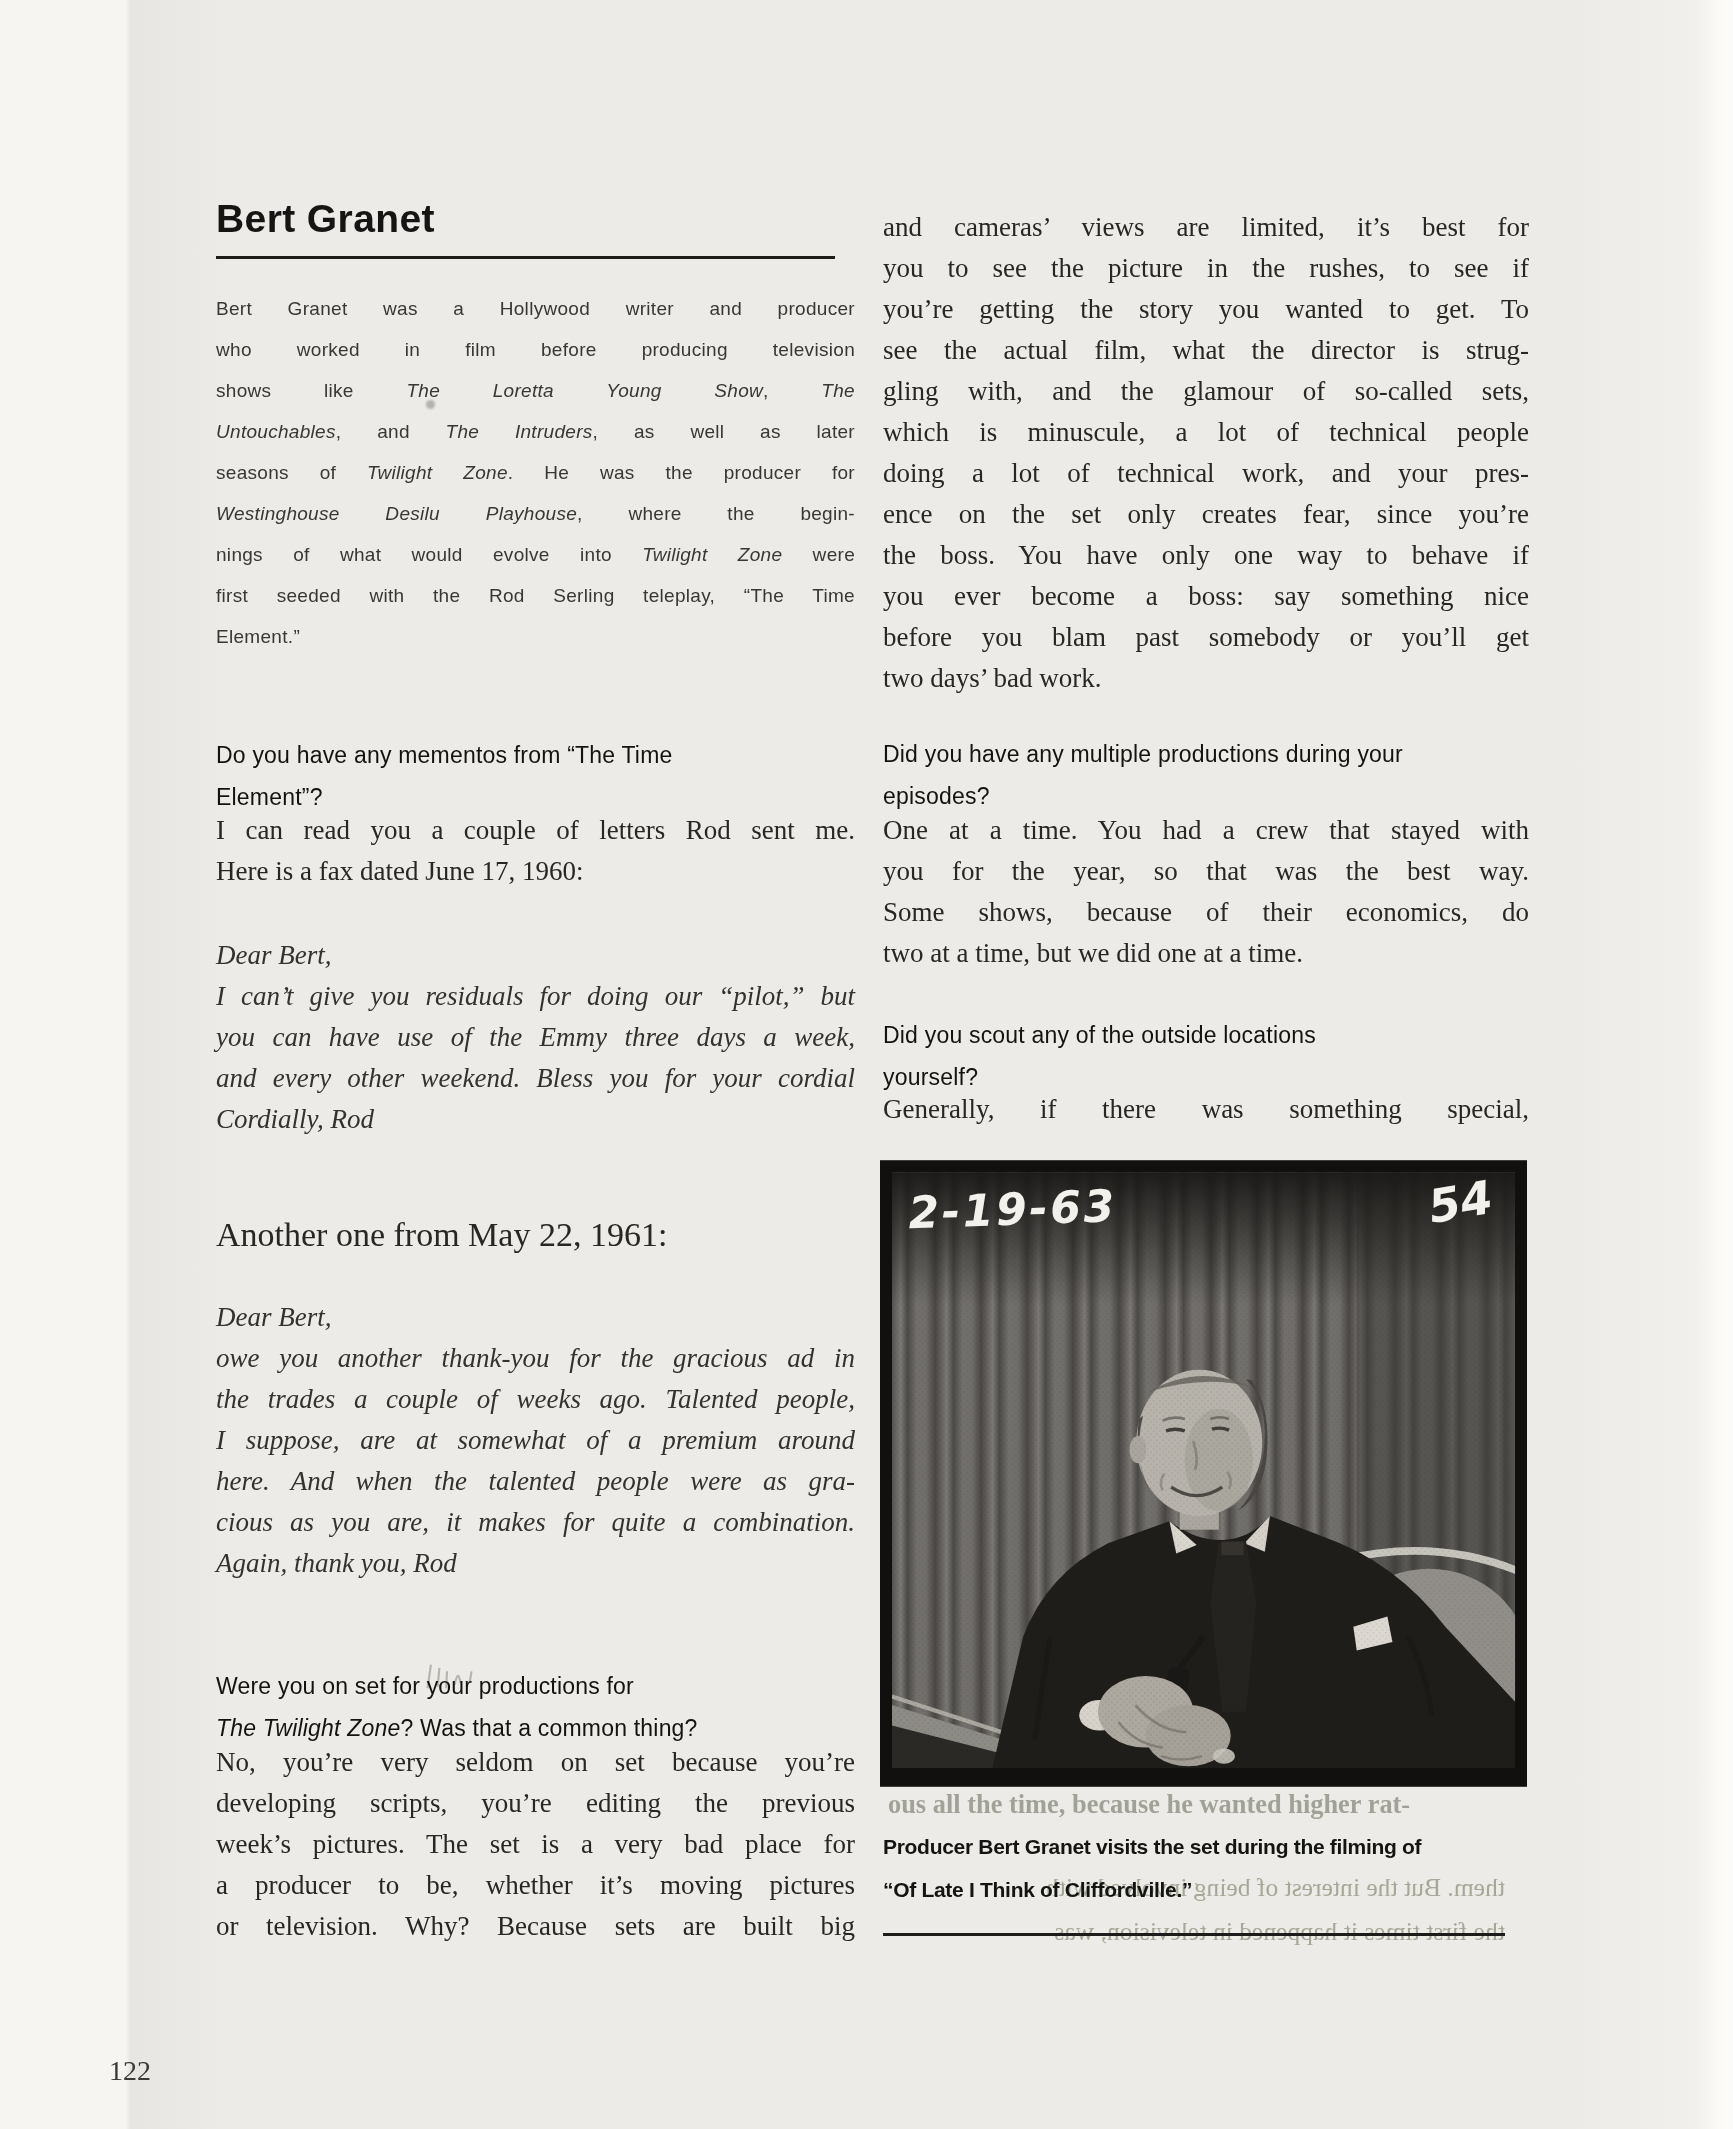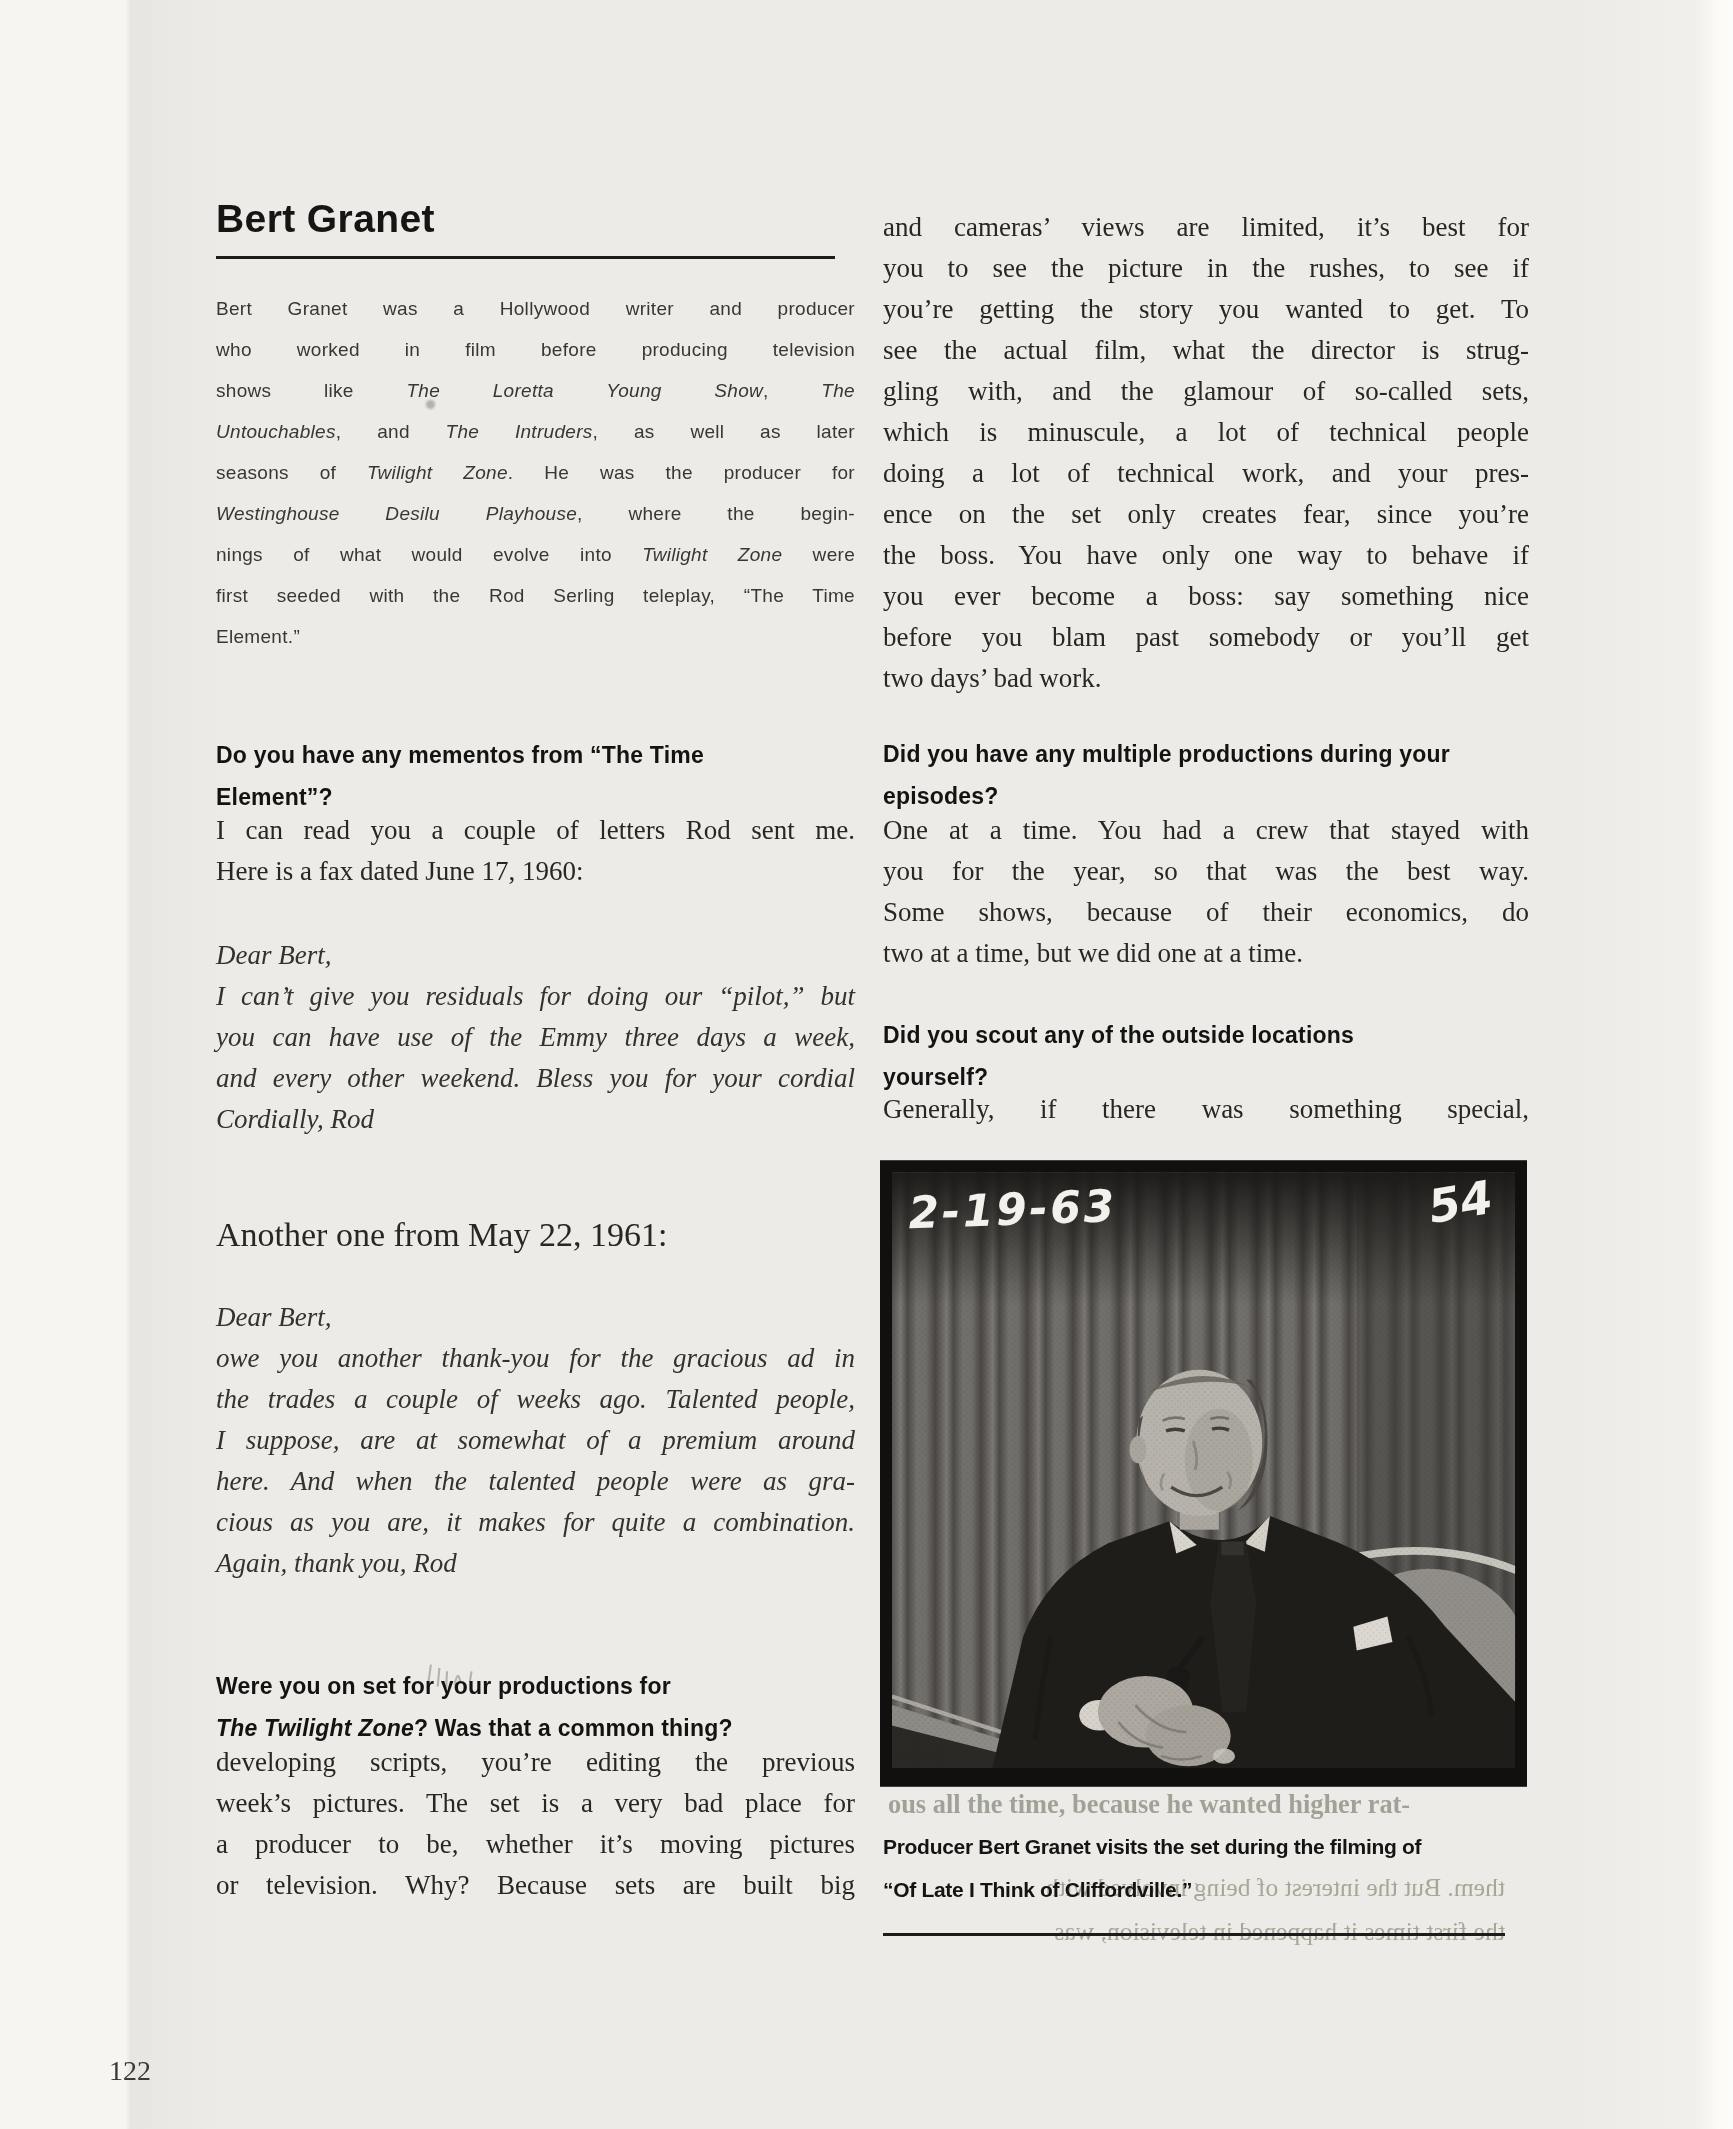--- a/index.html
+++ b/index.html
@@ -15,21 +15,21 @@
       #f7f6f2 1710px,
       #fbfaf7 1717px,
       #fcfcfa 1733px);padding-left:33px;}
   .block{position:absolute;}
   
   .line{white-space:nowrap;}
   .line.just{text-align:justify;text-align-last:justify;white-space:normal;}
   .intro .line{font-size:19px;line-height:41px;color:#383734;letter-spacing:0.3px;
     font-family:Liberation Sans, sans-serif;}
   .qblock .line{font-family:"Liberation Sans","DejaVu Sans",sans-serif;
-    font-weight:700;font-size:23px;line-height:42px;color:#131312;letter-spacing:0.2px;}
+    font-weight:400;font-size:23px;line-height:42px;color:#131312;letter-spacing:0.2px;}
   .ser .line{font-size:27px;line-height:41px;color:#292724;}
   .letter .line{font-size:27px;line-height:41px;color:#34322d;font-style:italic;}
   .caption .line{font-family:"Liberation Sans","DejaVu Sans",sans-serif;
     font-weight:700;font-size:21px;line-height:43px;color:#141413;letter-spacing:-0.3px;}
   .title{font-family:"Liberation Sans","DejaVu Sans",sans-serif;font-weight:700;
     font-size:39px;line-height:1;color:#161514;letter-spacing:0.4px;}
   .rule{background:#1d1c1a;height:3.4px;}
   .serifline{font-size:34px;line-height:41px;color:#292724;white-space:nowrap;}
   .pagenum{font-size:28px;color:#3a3936;}
   .ghost{color:#a6a897;font-size:25.6px;line-height:41px;white-space:nowrap;}
@@ -98,20 +98,21 @@
       <path d="M60 36 L62 24"></path>
     </g>
   </svg>
 
   <div class="block qblock" style="left:216px;top:1665px;width:639px;">
       <div class="line">Were you on set for your productions for</div>
       <div class="line"><i>The Twilight Zone</i>? Was that a common thing?</div>
     </div>
 
   <div class="block ser" style="left:216px;top:1742px;width:639px;">
+      <div class="line just">No, you’re very seldom on set because you’re</div>
       <div class="line just">developing scripts, you’re editing the previous</div>
       <div class="line just">week’s pictures. The set is a very bad place for</div>
       <div class="line just">a producer to be, whether it’s moving pictures</div>
       <div class="line just">or television. Why? Because sets are built big</div>
     </div>
 
   <div class="block smudge" style="left:426px;top:400px;"></div>
 
   <div class="block ser" style="left:883px;top:207px;width:646px;">
       <div class="line just">and cameras’ views are limited, it’s best for</div>

